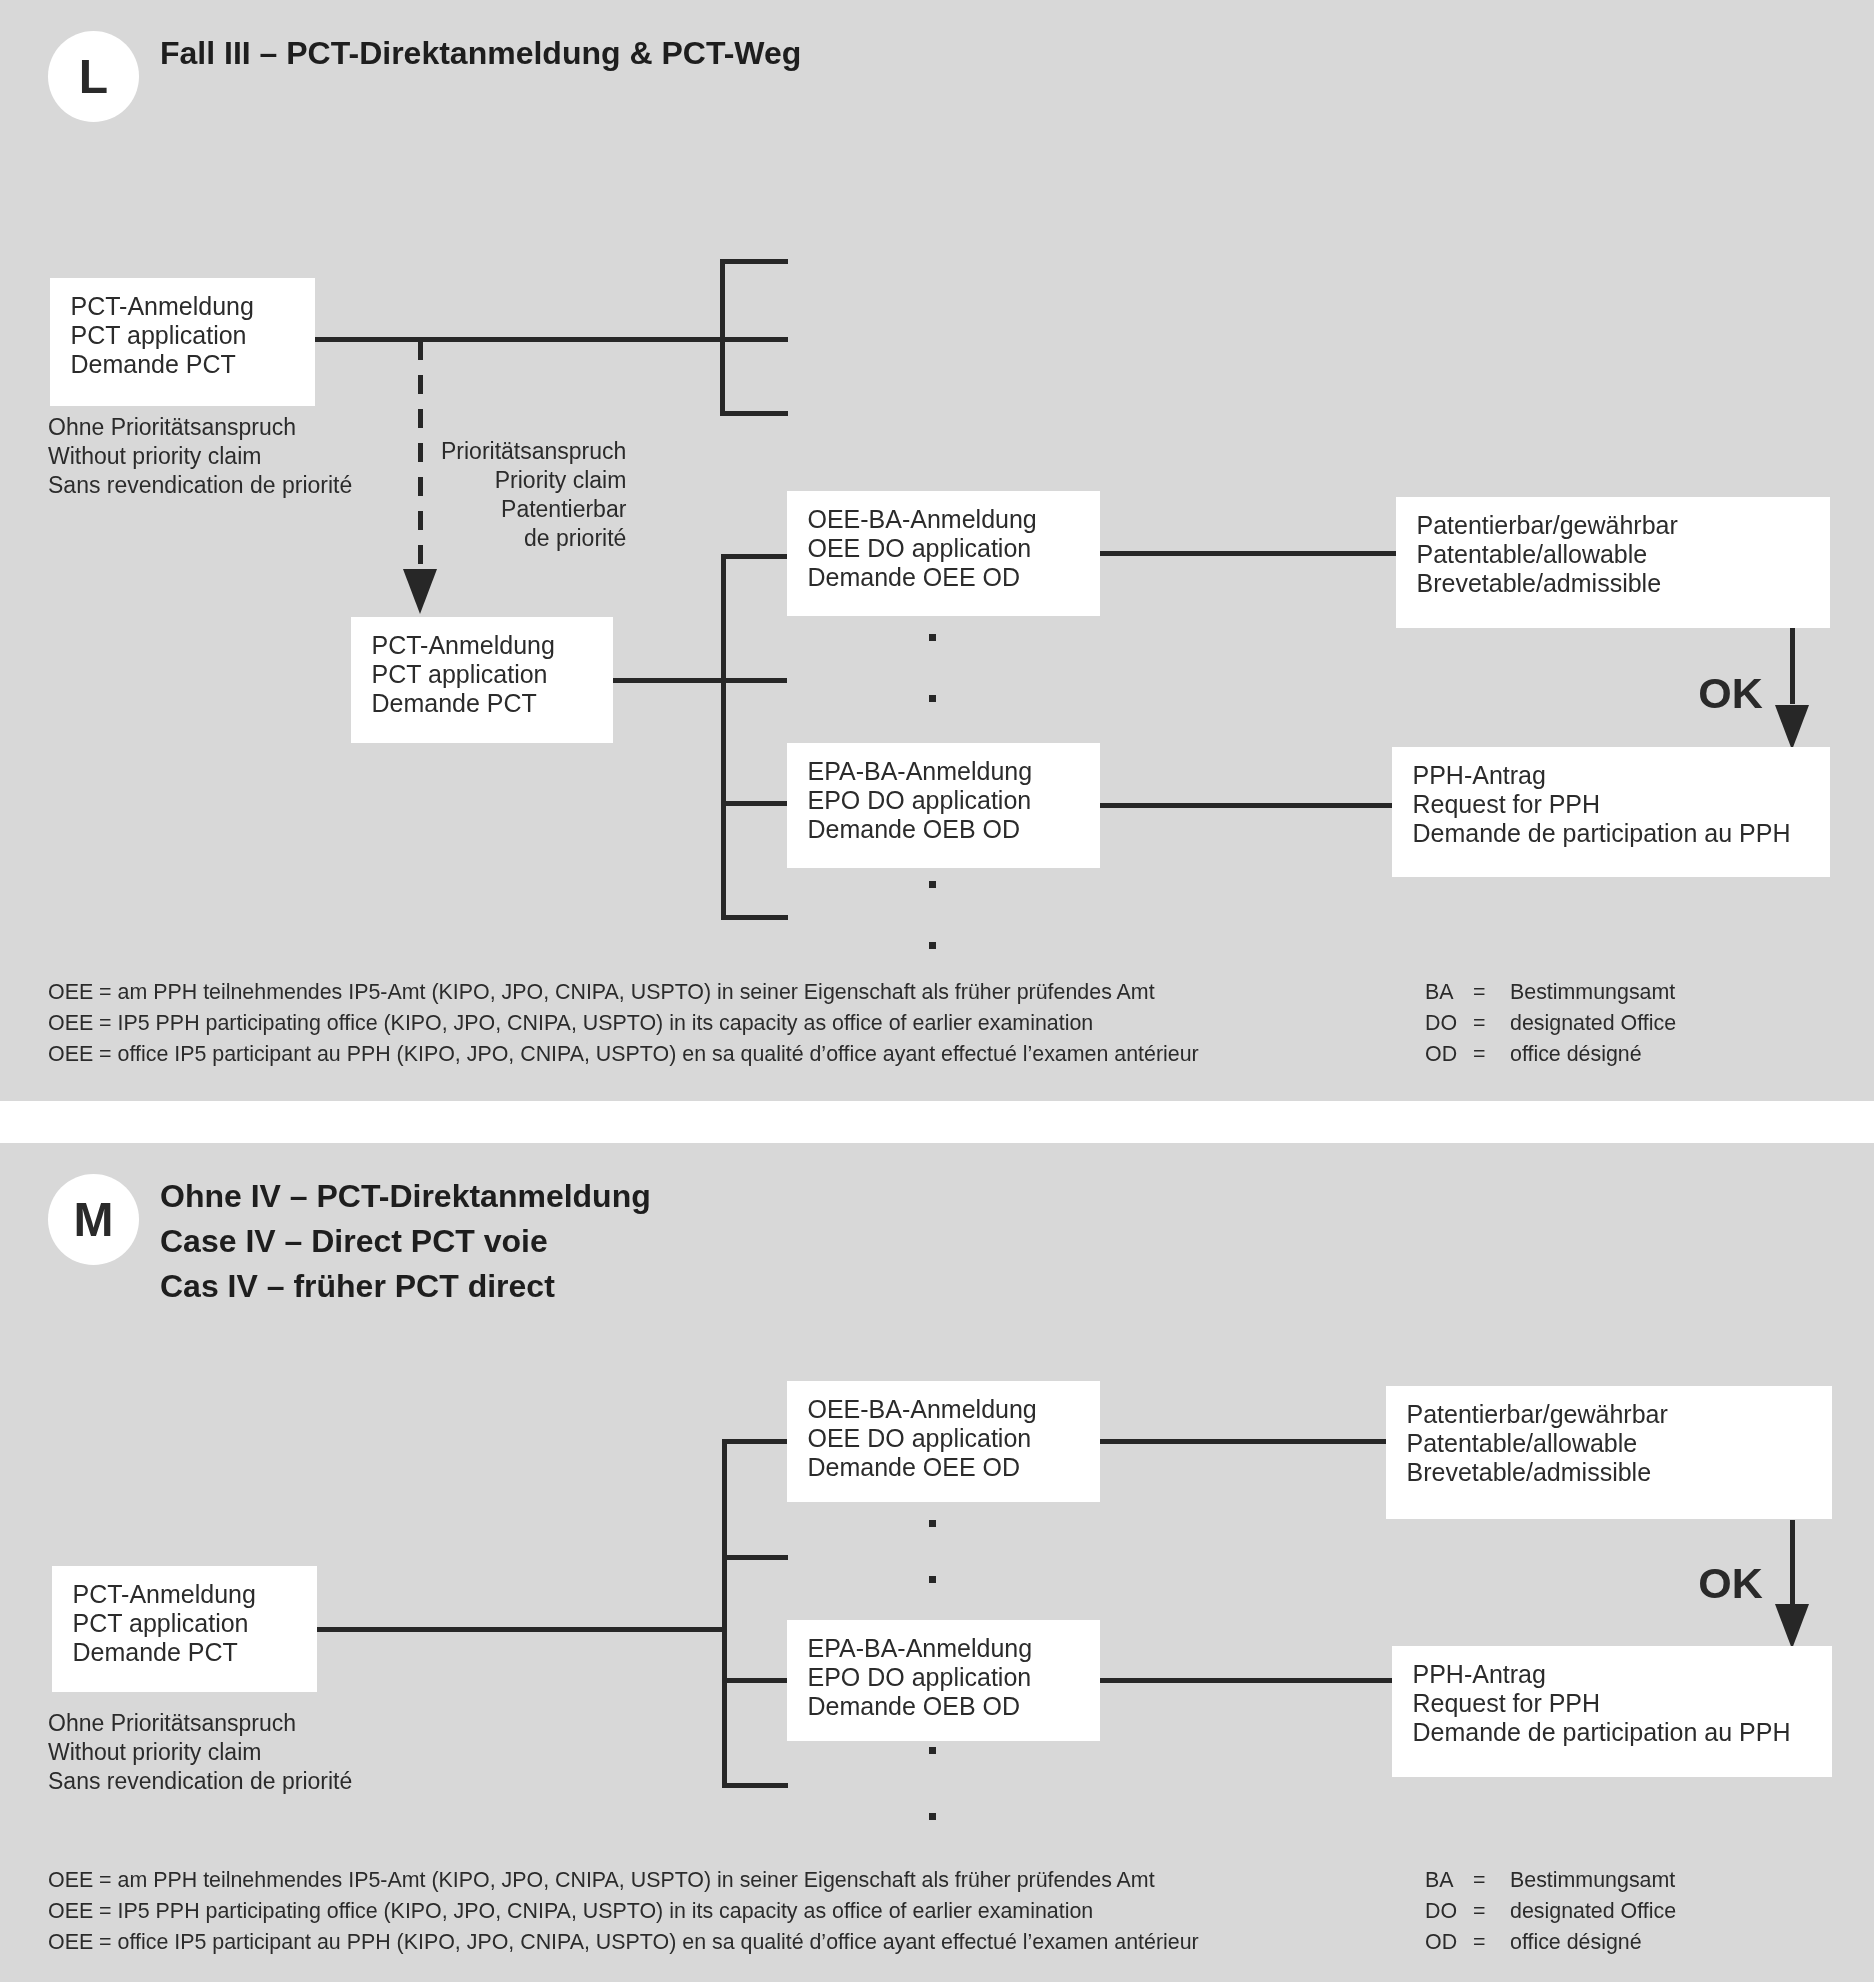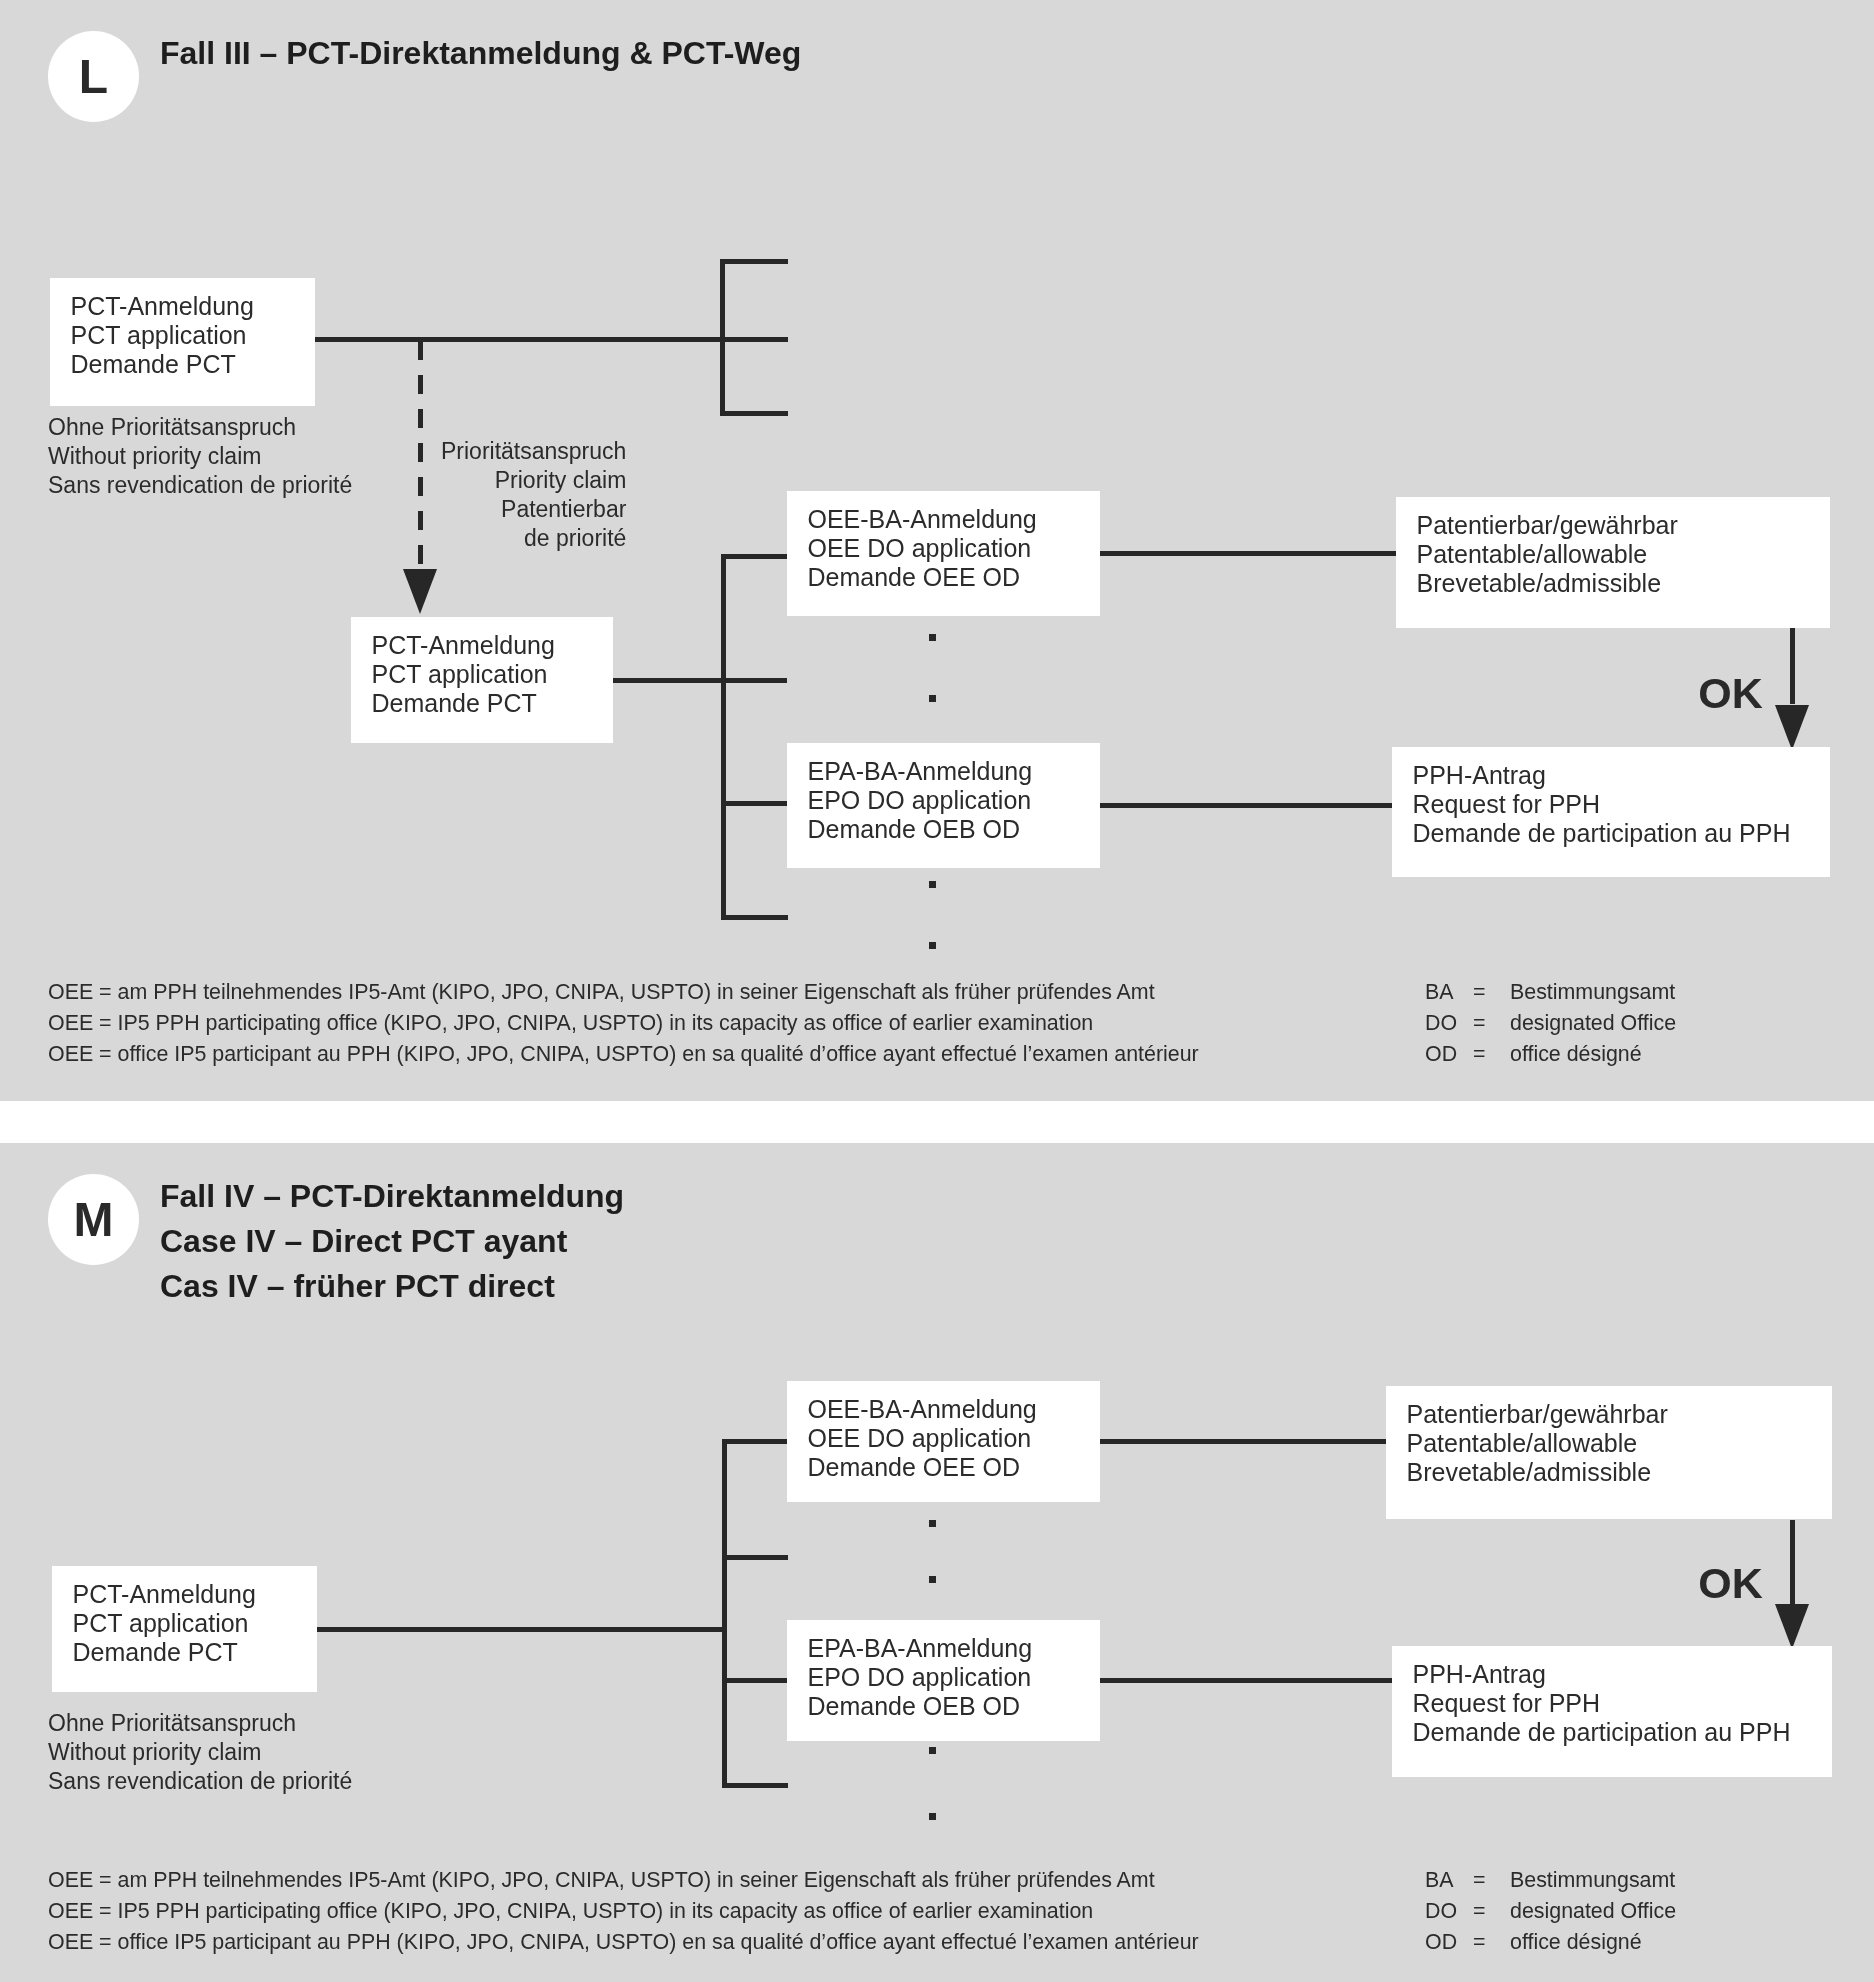--- a/index.html
+++ b/index.html
@@ -133,22 +133,22 @@
     </div>
   </div>
 </div>
 
 <div class="panel" style="top:1143px;height:840px;">
 
   <div class="badge" style="left:48px;top:31px;">
     <span>M</span>
   </div>
   <div class="title" style="left:160px;top:31px;">
-    <div>Fall IV – PCT-Direktanmeldung</div>
-    <div>Case IV – Direct PCT ayant</div>
+    <div>Ohne IV – PCT-Direktanmeldung</div>
+    <div>Case IV – Direct PCT voie</div>
     <div>Cas IV – früher PCT direct</div>
   </div>
 
   <div class="node" style="left:52px;top:423px;width:265px;height:126px;">
     <div>PCT-Anmeldung</div>
     <div>PCT application</div>
     <div>Demande PCT</div>
   </div>
   <div class="annot" style="left:48px;top:566px;">
     <div>Ohne Prioritätsanspruch</div>

